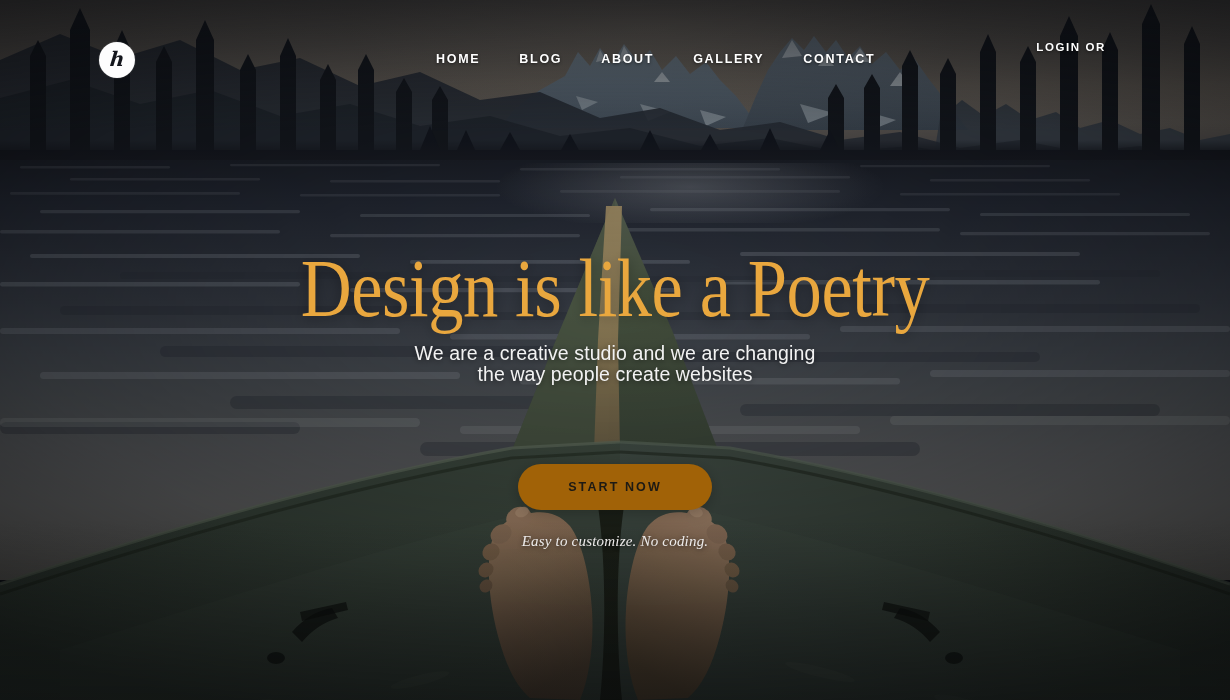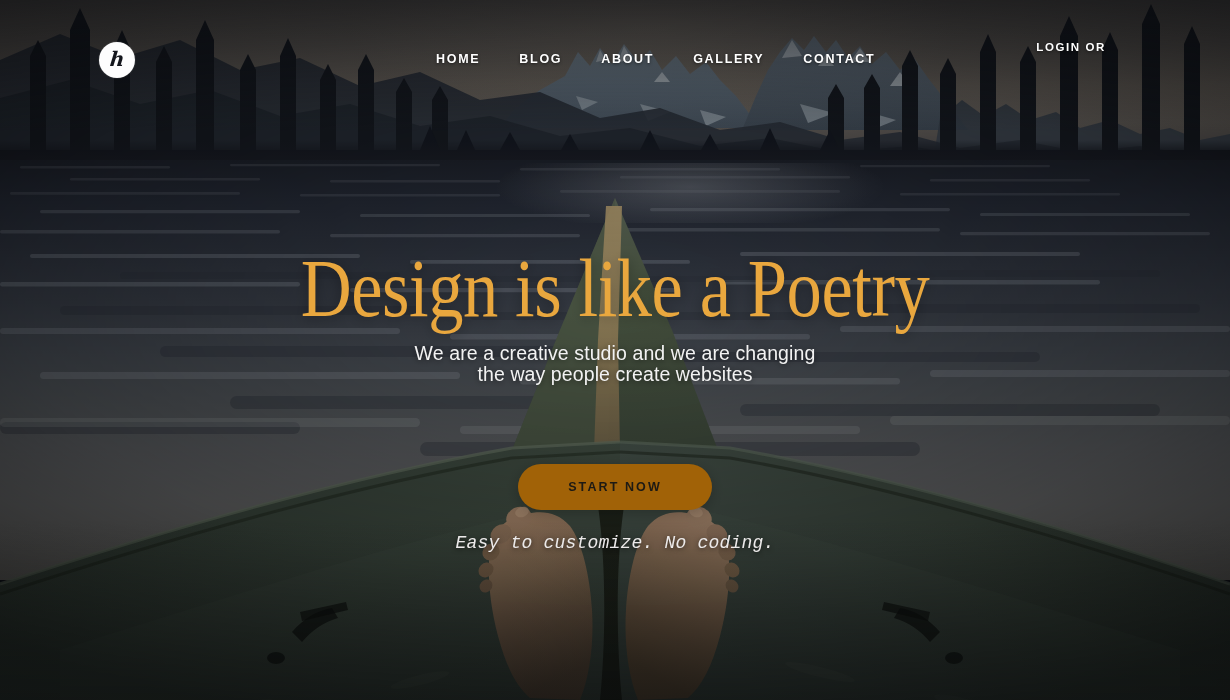--- a/index.html
+++ b/index.html
@@ -267,23 +267,23 @@
     box-shadow: 0 3px 14px rgba(0,0,0,0.22);
     white-space: nowrap;
   }
 
   .hero-note {
     position: absolute;
     left: 0; top: 533px;
     width: 1230px;
     text-align: center;
     margin: 0;
-    font-family: Liberation Mono, monospace;
+    font-family: Liberation Serif, serif;
     font-style: italic;
-    font-size: 18px;
+    font-size: 15px;
     color: #eceaea;
     letter-spacing: 0.2px;
     text-shadow: 0 1px 5px rgba(0,0,0,0.6);
     white-space: nowrap;
   }
 </style>
 </head>
 <body>
 
 <div id="stage">

